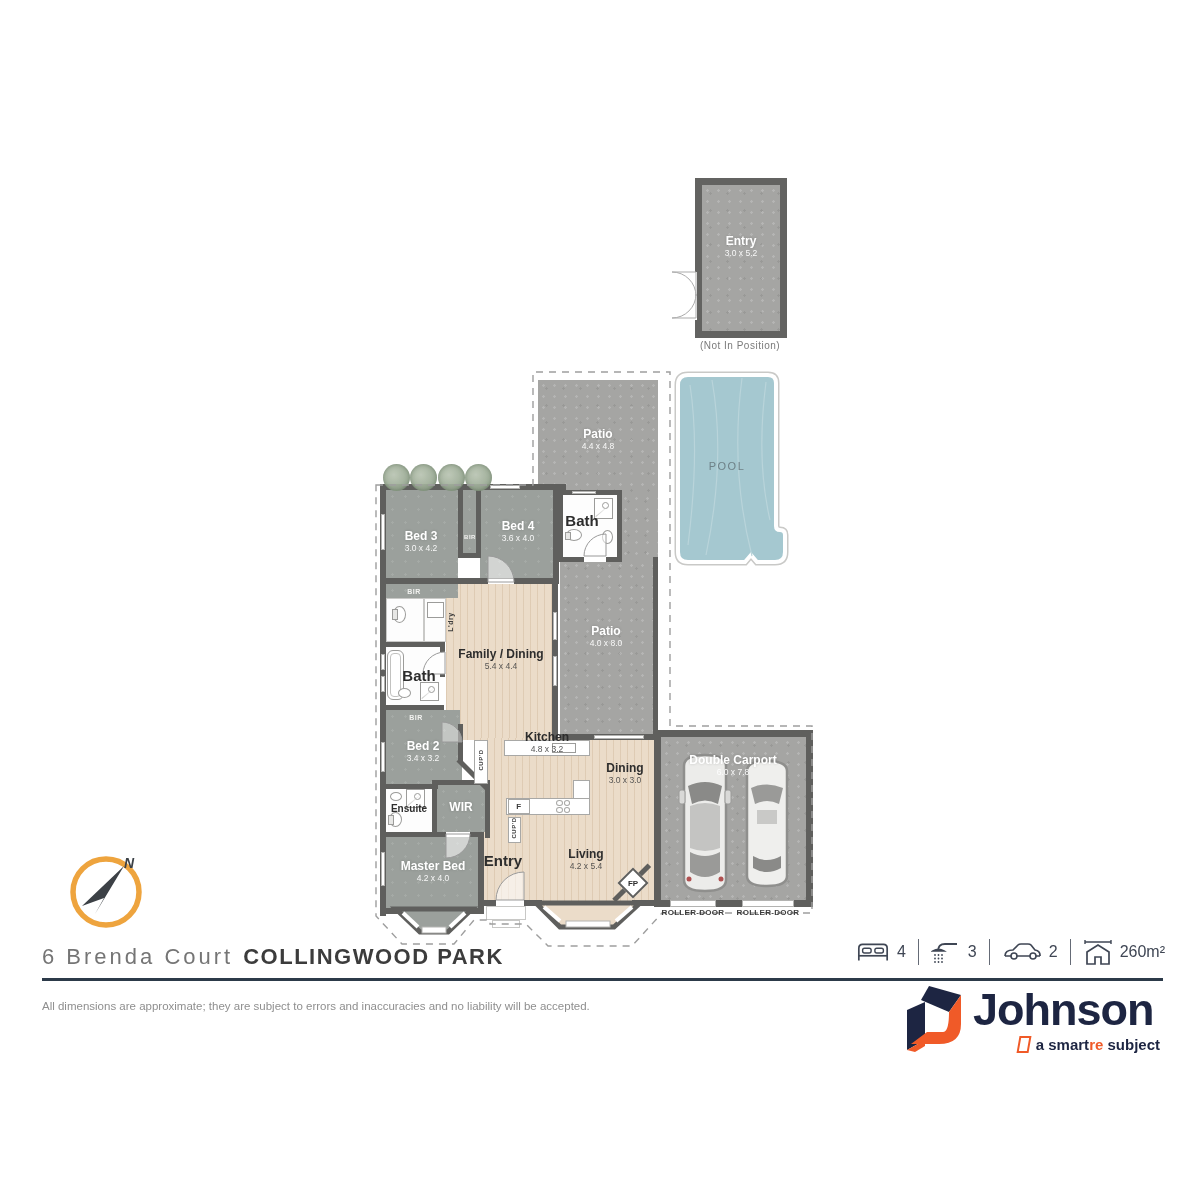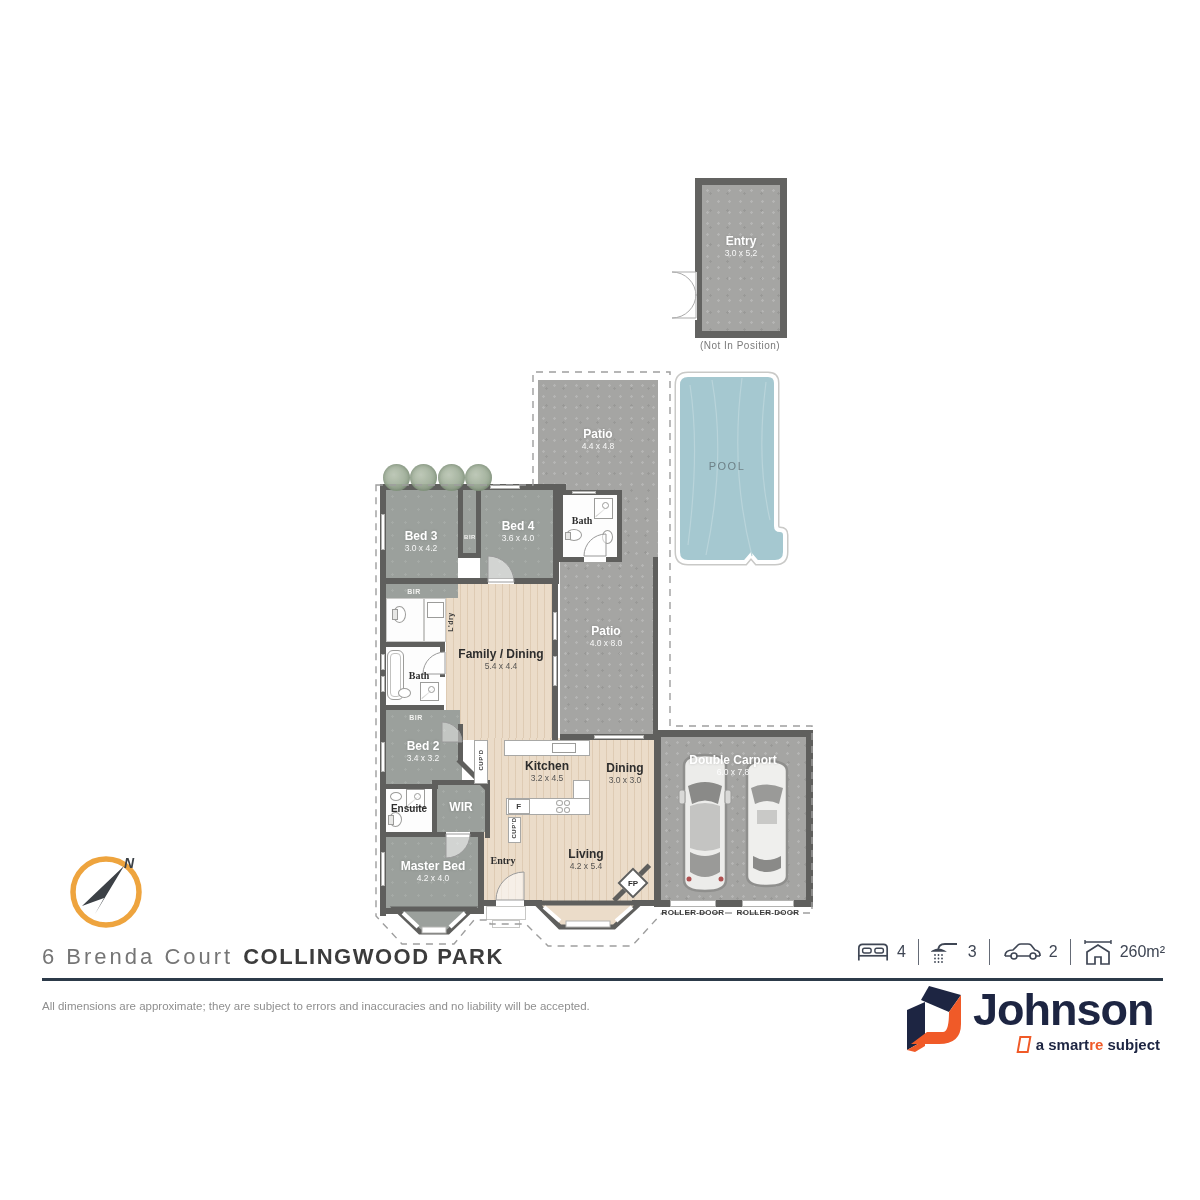--- a/index.html
+++ b/index.html
@@ -12,21 +12,21 @@
   .timber{background:#ebdcc9;background-image:repeating-linear-gradient(90deg,rgba(190,160,125,.28) 0 1px,transparent 1px 7px);}
   .whiteroom{background:#fdfdfd;}
   .wall{position:absolute;background:#5f5f5d;}
   .win{position:absolute;background:#ffffff;border:1px solid #b3b3b1;box-sizing:border-box;}
   
   .rlab{position:absolute;transform:translate(-50%,-50%);text-align:center;line-height:1.15;pointer-events:none;white-space:nowrap;}
   .rlab .lab{font-weight:700;font-size:12px;color:#ffffff;text-shadow:0 0 3px rgba(0,0,0,.18);display:block;}
   .rlab .dim{font-size:8.5px;color:#ffffff;opacity:.92;display:block;}
   .rlab.dark .lab{color:#2d2d2d;text-shadow:none;}
   .rlab.dark .dim{color:#4a4a4a;}
-  .rlab.small .lab{font-size:10px;font-family:Liberation Serif, serif;}
+  .rlab.small .lab{font-size:15px;}
   .tinylab{position:absolute;transform:translate(-50%,-50%);font-size:7px;font-weight:700;color:#f2f2f0;letter-spacing:.5px;pointer-events:none;}
   .tinylab.dark{color:#3c3c3c;}
   .vert{transform:translate(-50%,-50%) rotate(-90deg);}
   
   .fix{position:absolute;background:#fff;border:1px solid #9c9c9a;box-sizing:border-box;}
   .tub{border-radius:6px;}
   .tub:before{content:"";position:absolute;inset:2px;border:1px solid #c2c2c0;border-radius:4px;}
   .shower:before{content:"";position:absolute;right:3px;top:3px;width:5px;height:5px;border:1px solid #9c9c9a;border-radius:50%;}
   .shower:after{content:"";position:absolute;left:1px;bottom:1px;width:100%;height:1px;background:linear-gradient(90deg,#c9c9c7,transparent);transform:rotate(-40deg);transform-origin:left bottom;}
   .toilet{border-radius:50% 50% 50% 50%;}
@@ -271,23 +271,23 @@
     <span class="lab">Family / Dining</span>
       <span class="dim">5.4 x 4.4</span>
   </div>
   <div class="rlab dark small" style="left:419px;top:676px;">
     <span class="lab">Bath</span>
   </div>
   <div class="rlab" style="left:423px;top:752px;">
     <span class="lab">Bed 2</span>
       <span class="dim">3.4 x 3.2</span>
   </div>
-  <div class="rlab dark" style="left:547px;top:772px;">
+  <div class="rlab dark" style="left:547px;top:743px;">
     <span class="lab">Kitchen</span>
-      <span class="dim">3.2 x 4.5</span>
+      <span class="dim">4.8 x 3.2</span>
   </div>
   <div class="rlab dark" style="left:625px;top:774px;">
     <span class="lab">Dining</span>
       <span class="dim">3.0 x 3.0</span>
   </div>
   <div class="rlab" style="left:733px;top:766px;">
     <span class="lab">Double Carport</span>
       <span class="dim">6.0 x 7.8</span>
   </div>
   <div class="rlab dark" style="left:409px;top:809px;">

